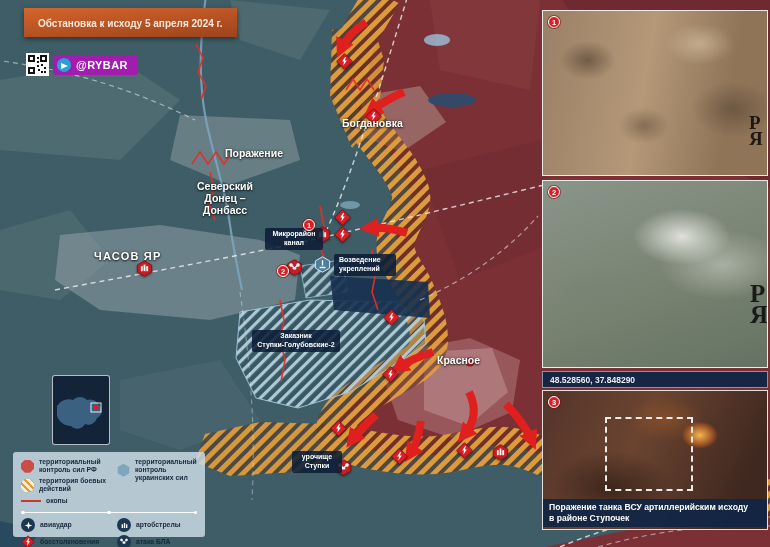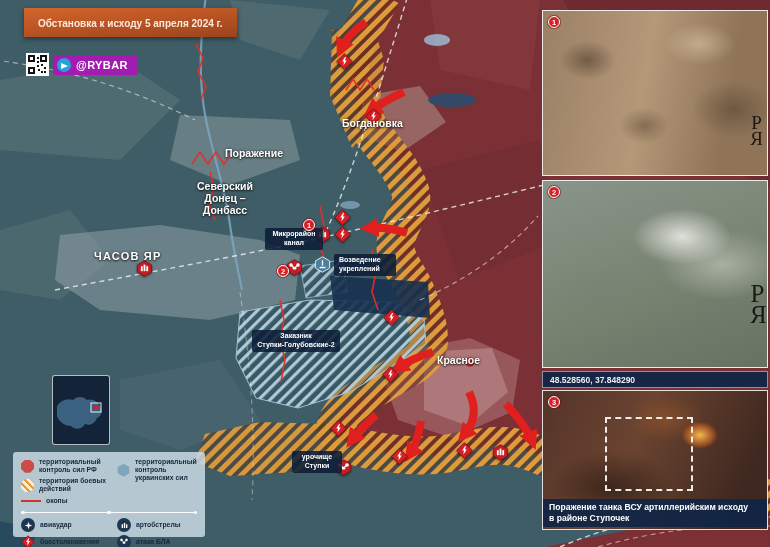--- a/index.html
+++ b/index.html
@@ -32,22 +32,22 @@
   .tgbadge .ch{color:#fff;font-weight:800;font-size:11px;letter-spacing:.4px;}
   
   .panel{position:absolute;left:542px;width:226px;border:1px solid rgba(255,255,255,.85);
     box-sizing:border-box;z-index:7;overflow:hidden;}
   .caption{position:absolute;left:0;right:0;background:rgba(16,38,70,.93);color:#fff;
     font-size:8.6px;font-weight:700;line-height:1.3;padding:3px 6px;}
   .coordbar{position:absolute;left:542px;top:371px;width:226px;height:17px;z-index:7;
     background:rgba(16,38,70,.93);color:#e8eef5;font-size:8.5px;font-weight:700;
     display:flex;align-items:center;padding:0 7px;box-sizing:border-box;
     border:1px solid rgba(255,255,255,.5);}
-  .wm{position:absolute;color:#0d0d0d;font-weight:400;line-height:.85;width:15px;
-    overflow-wrap:anywhere;word-break:break-all;opacity:.88;z-index:2;text-align:center;}
+  .wm{position:absolute;color:#0d0d0d;font-weight:700;line-height:.85;width:15px;
+    overflow-wrap:anywhere;word-break:break-all;opacity:.88;z-index:2;}
   .reticle{position:absolute;left:62px;top:26px;width:84px;height:70px;
     border:2px dashed rgba(255,255,255,.9);}
   
   .legend{position:absolute;left:13px;top:452px;width:192px;height:85px;z-index:6;
     background:rgba(202,219,229,.85);border-radius:3px;padding:6px 8px 5px;
     box-sizing:border-box;color:#14293c;font-size:6.8px;font-weight:700;line-height:1.2;}
   .lg-grid{display:grid;grid-template-columns:92px 1fr;column-gap:4px;}
   .lg-item{display:flex;align-items:center;gap:5px;margin-bottom:3px;}
   .lg-item .txt{flex:1;}
   .oct{width:13px;height:13px;flex:0 0 13px;

